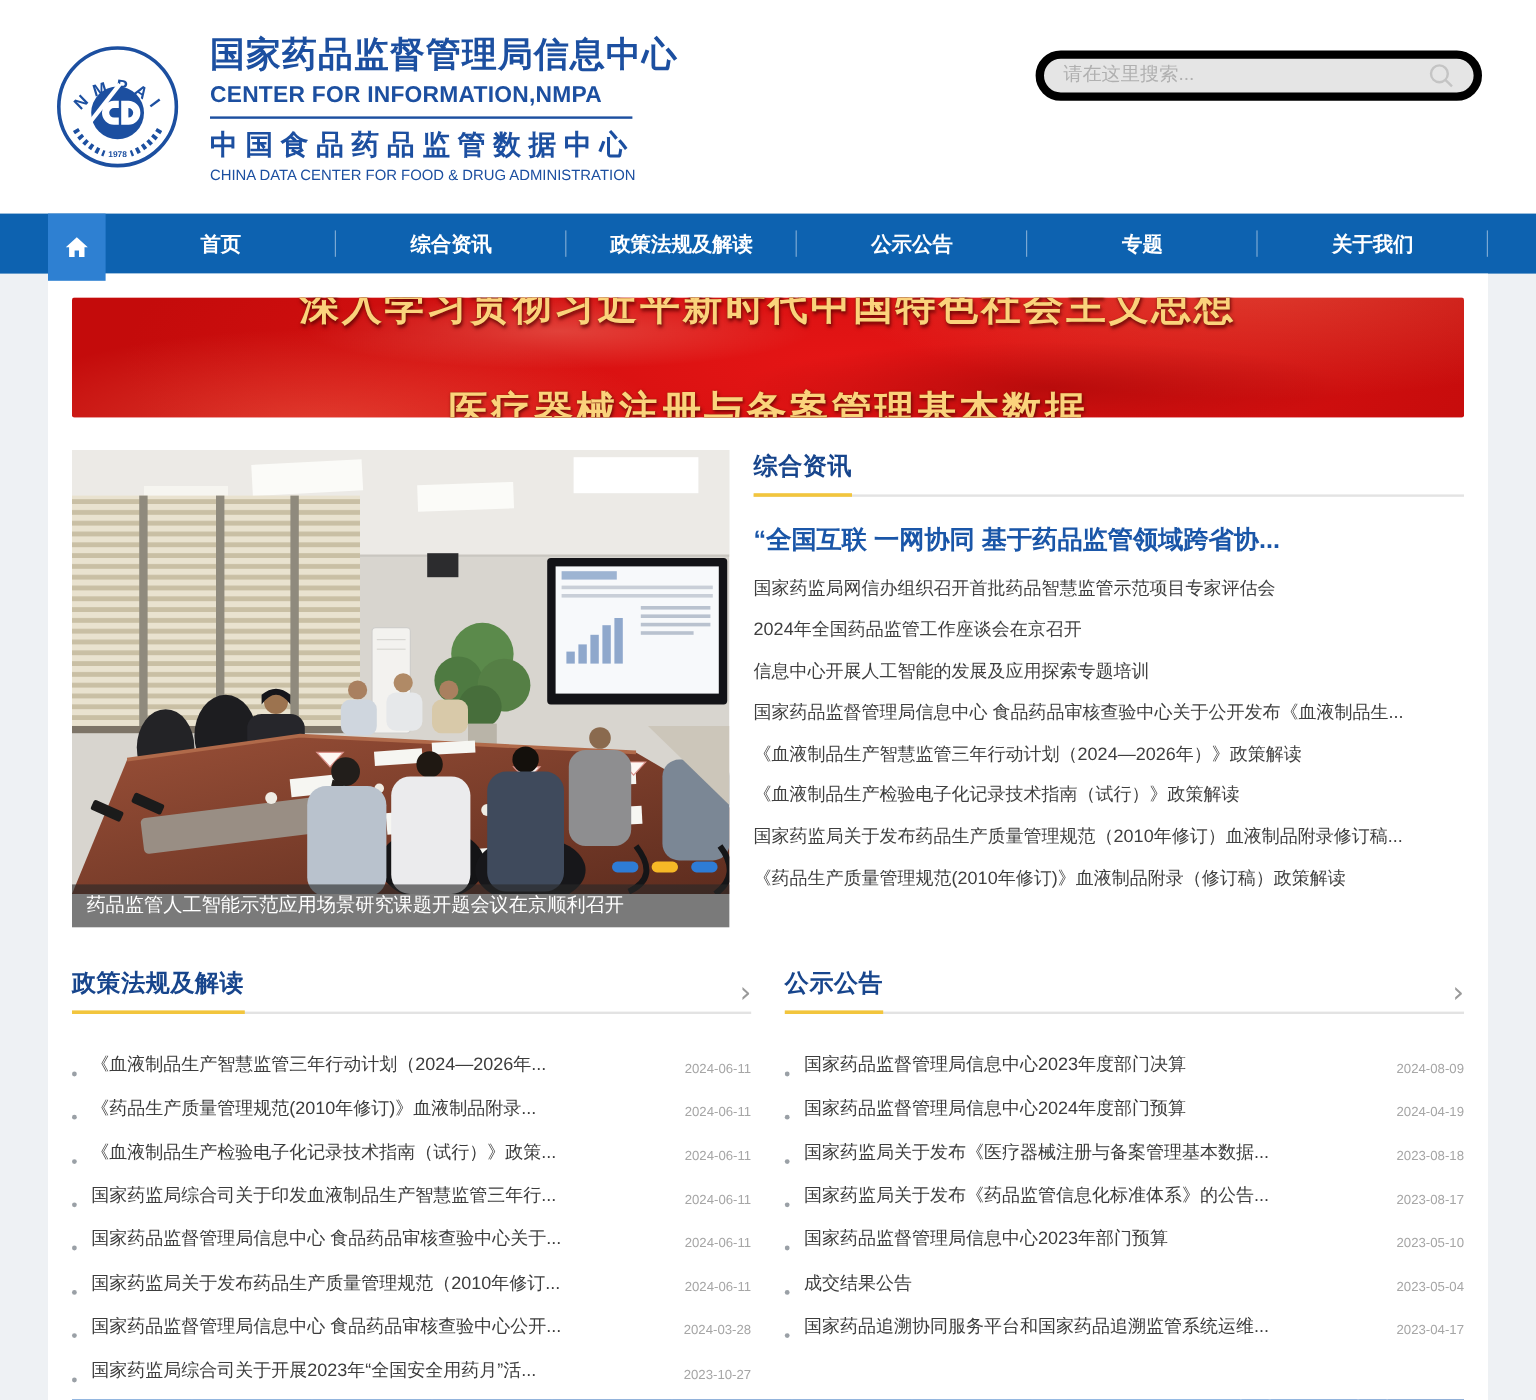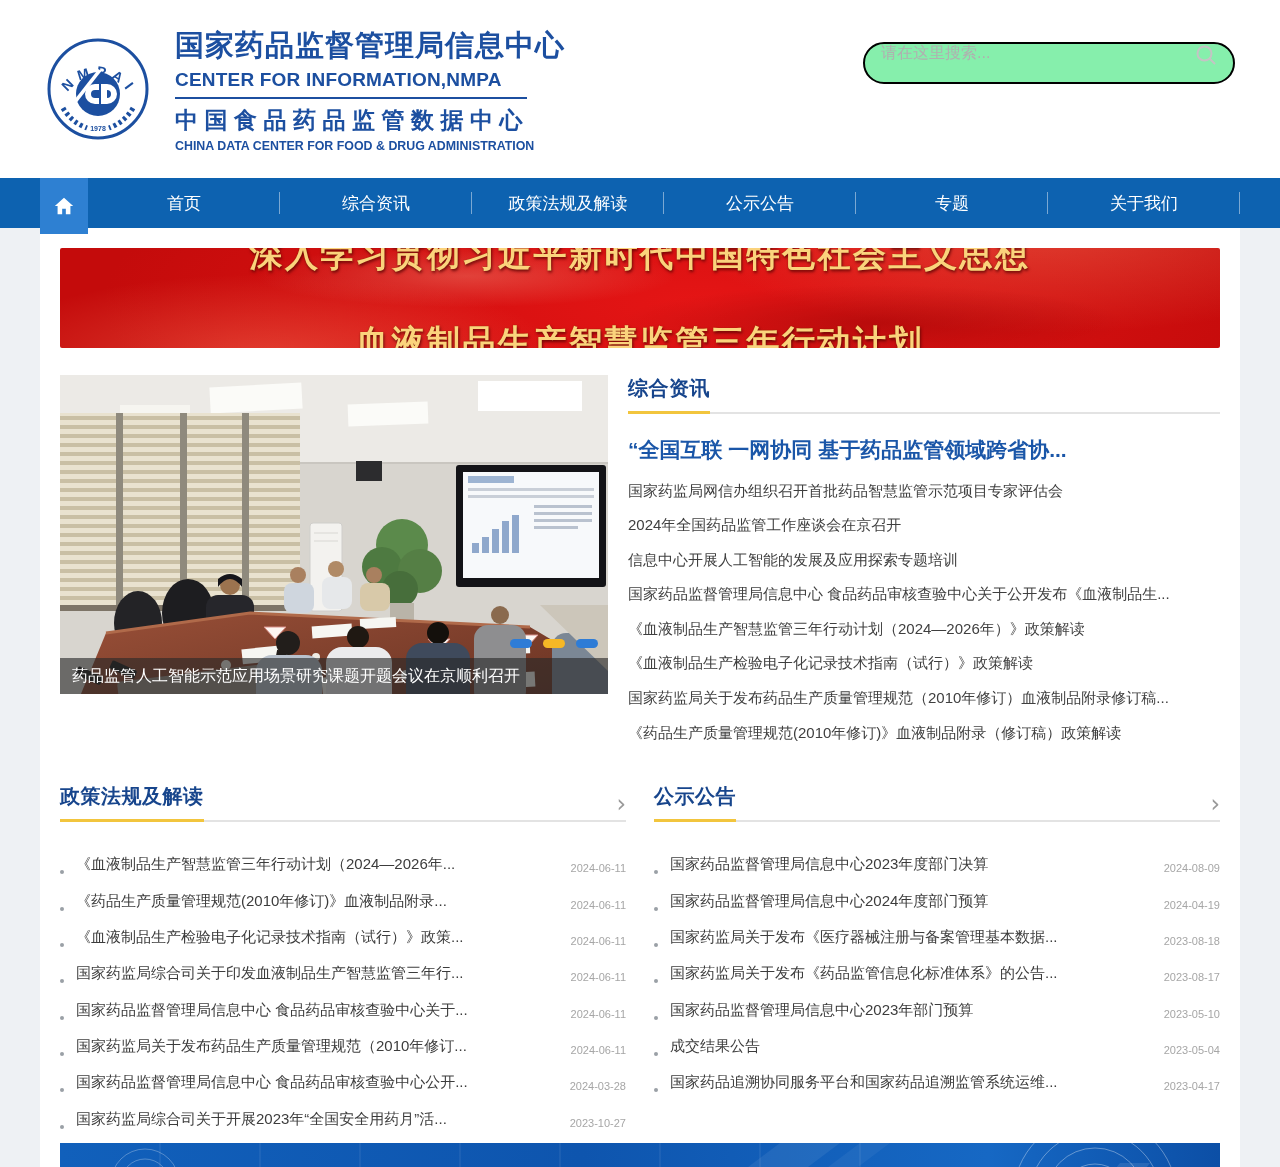--- a/index.html
+++ b/index.html
@@ -8,30 +8,30 @@
 
   
   .site-header { background:#ffffff; height:178px; }
   .header-inner { width:1200px; margin:0 auto; height:100%; display:flex; align-items:center; padding:0 5px; }
   .logo { width:102px; height:102px; flex:0 0 auto; margin-left:2px; }
   .brand { margin-left:26px; width:352px; }
   .brand-cn  { font-size:29px; font-weight:bold; color:#1c4fa0; letter-spacing:1px; white-space:nowrap; }
   .brand-en  { font-size:19px; font-weight:bold; color:#1c4fa0; letter-spacing:.2px; margin-top:3px; white-space:nowrap; }
   .brand-divider { height:2px; background:#1c4fa0; margin:6px 0 6px 0; }
   .brand-cn2 { font-size:23px; font-weight:bold; color:#1c4fa0; letter-spacing:6.5px; white-space:nowrap;text-align:right; }
-  .brand-en2 { font-size:12.4px; font-weight:bold; color:#1c4fa0; margin-top:3px; white-space:nowrap; }
-  .search-box { margin-left:auto; width:372px; height:42px; border:2px solid #000000; border-radius:21px;
-                display:flex; align-items:flex-start; padding:0 16px; background:#86efac; margin-top:-52px; }
+  .brand-en2 { font-size:12.4px; font-weight:normal; color:#1c4fa0; margin-top:3px; white-space:nowrap; }
+  .search-box { margin-left:auto; width:372px; height:42px; border:7px solid #000000; border-radius:21px;
+                display:flex; align-items:center; padding:0 16px; background:#e5e5e5; margin-top:-52px; }
   .search-box input { border:none; outline:none; flex:1; font-size:16px; color:#444; background:transparent; }
   .search-box input::placeholder { color:#b0b0b0; }
   .search-icon { width:22px; height:22px; flex:0 0 auto; cursor:pointer; }
 
   
   .nav { background:#0d62b0; height:50px; }
-  .nav-inner { width:1200px; margin:0 auto; display:flex; height:100%; }
+  .nav-inner { width:1200px; margin:0 auto; display:flex; height:100%;font-weight:bold; }
   .home-tile { width:48px; height:56px; background:#2e80d2; display:flex; align-items:center; justify-content:center; cursor:pointer; flex:0 0 auto; }
   .nav-item { flex:1; display:flex; align-items:center; justify-content:center; color:#ffffff;
               font-size:17px; cursor:pointer; position:relative; text-decoration:none; }
   .nav-item::after { content:""; position:absolute; right:0; top:14px; height:22px; width:1px; background:rgba(255,255,255,.45); }
 
   
   .container { width:1200px; margin:0 auto; background:#ffffff; padding:20px 20px 0 20px; min-height:939px; }
 
   
   .banner { height:100px; border-radius:2px; overflow:hidden; position:relative; cursor:pointer;
@@ -43,21 +43,21 @@
   }
   .banner::before { content:""; position:absolute; inset:0;
       background: radial-gradient(ellipse 300px 45px at 35% 28%, rgba(255,210,180,.25), transparent 70%),
                   radial-gradient(ellipse 360px 55px at 70% 75%, rgba(120,0,0,.35), transparent 70%); }
   .banner-text { position:relative; z-index:2; height:100%; display:flex; flex-direction:column; justify-content:center; align-items:center;gap:43px; }
   .banner-line { font-size:33px; line-height:44px; font-weight:bold; color:#fbd37c; letter-spacing:2.5px;
                  text-shadow:1px 2px 3px rgba(80,0,0,.75), 0 0 1px #8a3b00; }
 
   
   .main-row { display:flex; margin-top:27px; }
-  .carousel { width:548px; height:319px; position:relative; flex:0 0 auto; overflow:hidden; cursor:pointer; }
+  .carousel { width:548px; height:398px; position:relative; flex:0 0 auto; overflow:hidden; cursor:pointer; }
   .carousel svg { display:block; }
   .carousel-caption { position:absolute; left:0; right:0; bottom:0; height:36px; background:rgba(40,40,40,.62);
                       color:#fff; font-size:16px; line-height:36px; padding:0 12px; white-space:nowrap; overflow:hidden; }
   .carousel-dots { position:absolute; right:10px; bottom:46px; display:flex; gap:11px; }
   .dot { width:22px; height:9px; border-radius:5px; cursor:pointer; }
 
   .news-col { margin-left:20px; width:592px; }
   .sec-head { display:flex; align-items:flex-end; border-bottom:2px solid #e3e3e3; position:relative; }
   .sec-title { font-size:20px; font-weight:bold; color:#17458c; padding-bottom:9px; border-bottom:3px solid #f2c53d; margin-bottom:-2.5px; letter-spacing:.5px; }
   .sec-arrow { margin-left:auto; color:#9a9a9a; font-size:24px; line-height:20px; padding-bottom:6px; cursor:pointer; font-family:"DejaVu Sans",sans-serif; }
@@ -139,21 +139,21 @@
       <a class="nav-item">专题</a>
       <a class="nav-item">关于我们</a>
     </div>
   </nav>
 
   <div class="container">
 
     <div class="banner">
       <div class="banner-text">
         <div class="banner-line">深入学习贯彻习近平新时代中国特色社会主义思想</div>
-        <div class="banner-line">血液制品生产智慧监管三年行动计划</div>
+        <div class="banner-line">医疗器械注册与备案管理基本数据</div>
       </div>
     </div>
 
     <div class="main-row">
 
       <div class="carousel">
         <svg viewBox="0 0 548 370" width="548" height="370">
           <defs>
             <pattern id="blinds" width="10" height="9" patternUnits="userSpaceOnUse">
               <rect width="10" height="9" fill="#e9e2cf"></rect>

